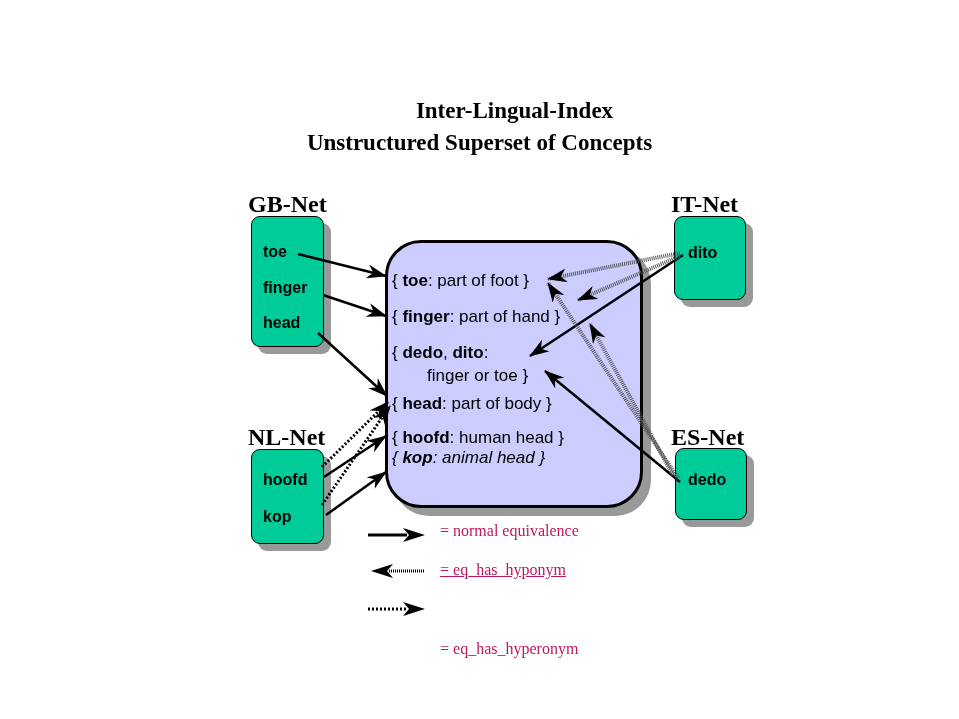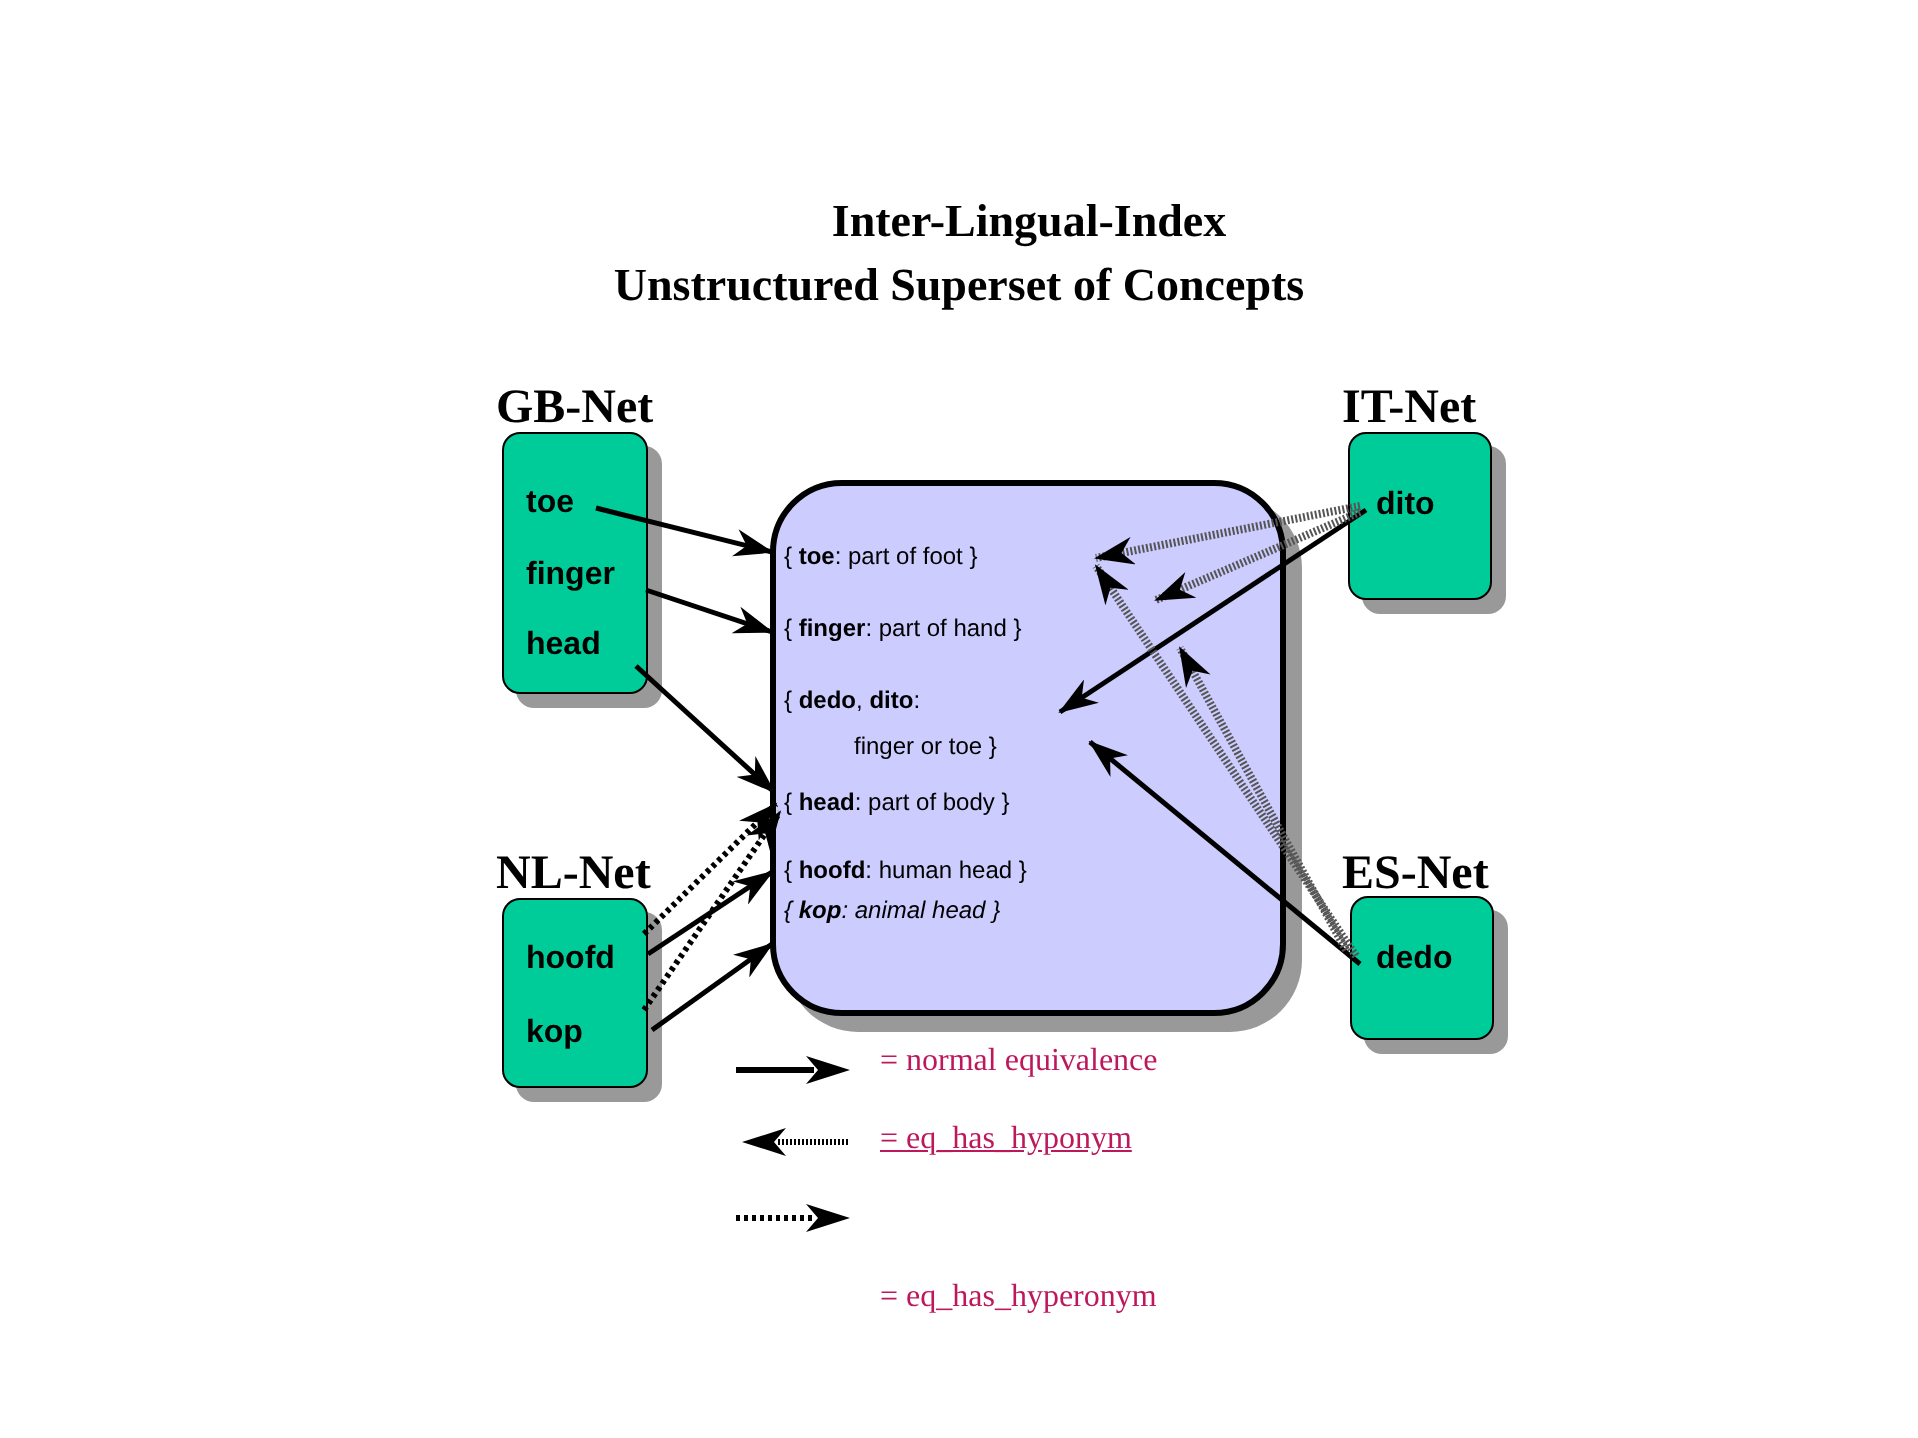--- a/index.html
+++ b/index.html
@@ -5,21 +5,21 @@
   html, body { margin:0; padding:0; background:#ffffff; }
   body { width:959px; height:719px; position:relative; overflow:hidden; }
   .title { position:absolute; left:0; width:959px; text-align:center;
     font-family:"Liberation Serif", serif; font-weight:bold; font-size:23px; color:#000; }
   .net-label { position:absolute; font-family:"Liberation Serif", serif; font-weight:bold; font-size:24px; color:#000; }
   .net-box { position:absolute; background:#00cc99; border:1.5px solid #000; border-radius:9px;
     box-shadow:7px 7px 0 #999; }
   .word { position:absolute; font-family:"Liberation Sans", sans-serif; font-weight:bold; font-size:16px; color:#000; }
   .ili-box { position:absolute; left:385px; top:240px; width:252px; height:262px; background:#ccccff;
     border:3px solid #000; border-radius:36px; box-shadow:8px 8px 0 #999; }
-  .concept { position:absolute; font-family:"Liberation Sans", sans-serif; font-size:12px; color:#000; white-space:nowrap; }
+  .concept { position:absolute; font-family:"Liberation Sans", sans-serif; font-size:17px; color:#000; white-space:nowrap; }
   .concept b { font-weight:bold; }
   .legend-text { position:absolute; font-family:"Liberation Serif", serif; font-size:16px; color:#be185d; }
   svg#arrows { position:absolute; left:0; top:0; }
 </style>
 </head>
 <body>
 
 <div class="title" style="top:98px;padding-left:35px;">Inter-Lingual-Index</div>
 <div class="title" style="top:130px;">Unstructured Superset of Concepts</div>
 

